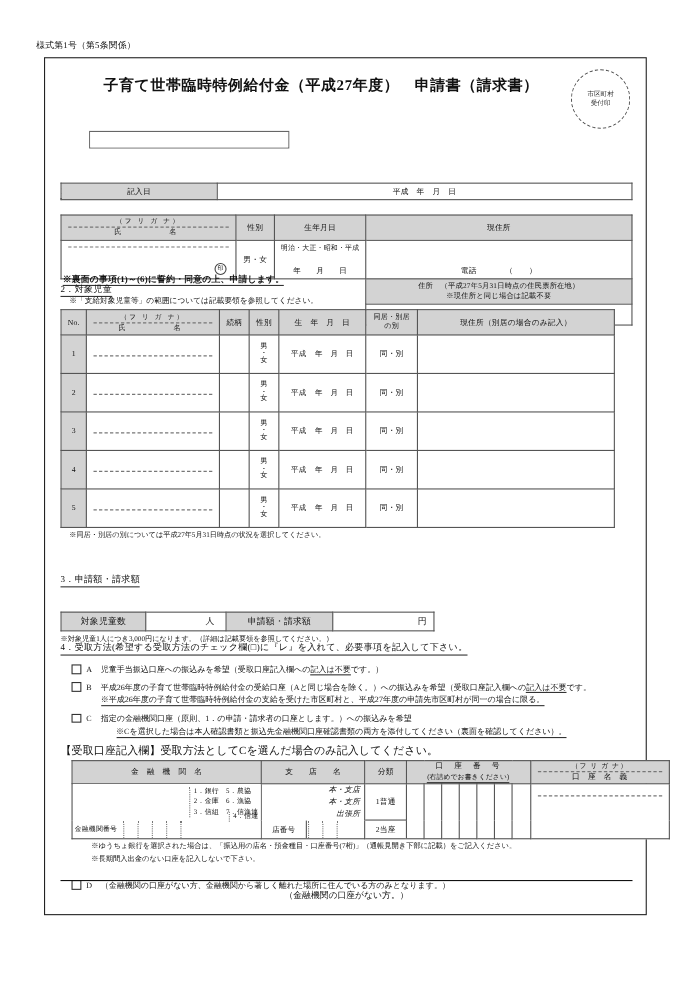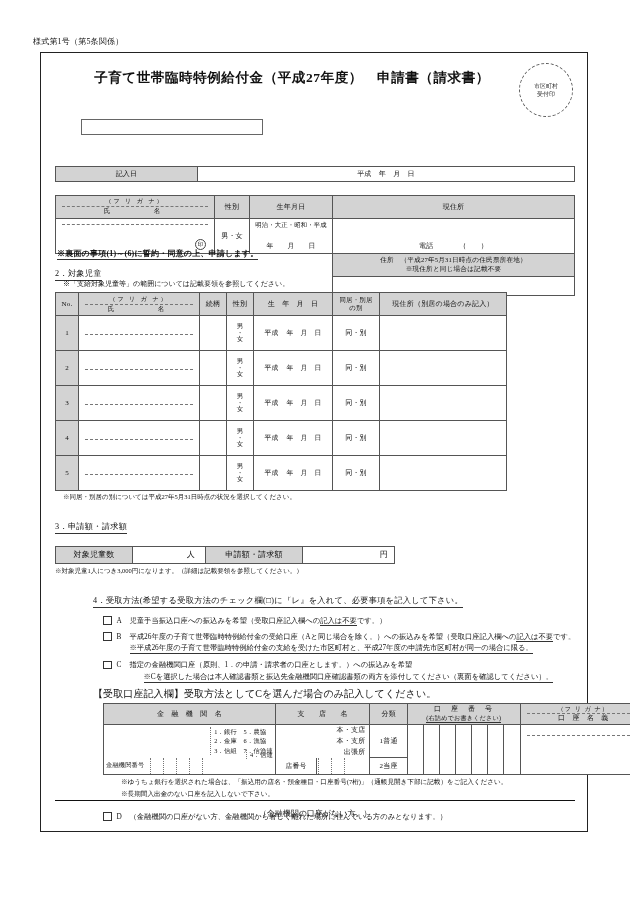--- a/index.html
+++ b/index.html
@@ -141,35 +141,35 @@
     position: absolute;
     left: 2px;
     font-size: 8px;
     font-weight: bold;
     border-bottom: 1px solid #333;
     display: inline-block;
     letter-spacing: 0.2px;
   }
 
   
-  .s2-wrap { position: absolute; left: 0; top: 205px; width: 452px; }
+  .s2-wrap { position: absolute; left: 0; top: 194px; width: 504px; }
   .s2-note { font-size: 7px; line-height: 1.5; margin: 4px 0 3px 8px; }
   .child-tbl td { height: 15px; }
   .mf-vert { font-size: 6.5px; line-height: 1.05; }
   .tbl-note { font-size: 6.5px; margin: 2px 0 0 8px; }
 
   
   .s3-wrap { position: absolute; left: 0; top: 458px; width: 520px; }
-  .s3-tbl { width: 340px; margin-top: 12px; }
+  .s3-tbl { width: 340px; margin-top: 22px; }
   .s3-tbl td { height: 16px; font-size: 8px; }
   .yen-cell { text-align: right; padding-right: 6px; }
   .jin-cell { text-align: right; padding-right: 10px; }
 
   
-  .s4-wrap { position: absolute; left: 0; top: 532px; width: 520px; margin-left: 38px; }
+  .s4-wrap { position: absolute; left: 0; top: 520px; width: 520px; }
   .check-item {
     display: flex;
     margin: 5px 0 0 10px;
     font-size: 7.3px;
     line-height: 1.55;
   }
   .cb {
     width: 6.5px; height: 6.5px;
     border: 1px solid #333;
     flex: 0 0 auto;
@@ -194,20 +194,21 @@
     text-align: left;
     line-height: 1.5;
     padding-left: 3px;
     white-space: nowrap;
   }
   .branch-lines {
     font-size: 6.5px;
     text-align: right;
     padding-right: 4px;
     line-height: 1.55;
+    font-style: italic;
   }
   .bank-note { font-size: 6.6px; margin: 2px 0 0 28px; line-height: 1.5; }
   .acct-digit { width: 13px; border-left: 1px dotted #777 !important; }
   .kouza-head { font-size: 6.5px; line-height: 1.35; }
 
   .footer-rule {
     position: absolute;
     left: 0; right: 0; top: 737px;
     border-top: 1.3px solid #111;
   }

